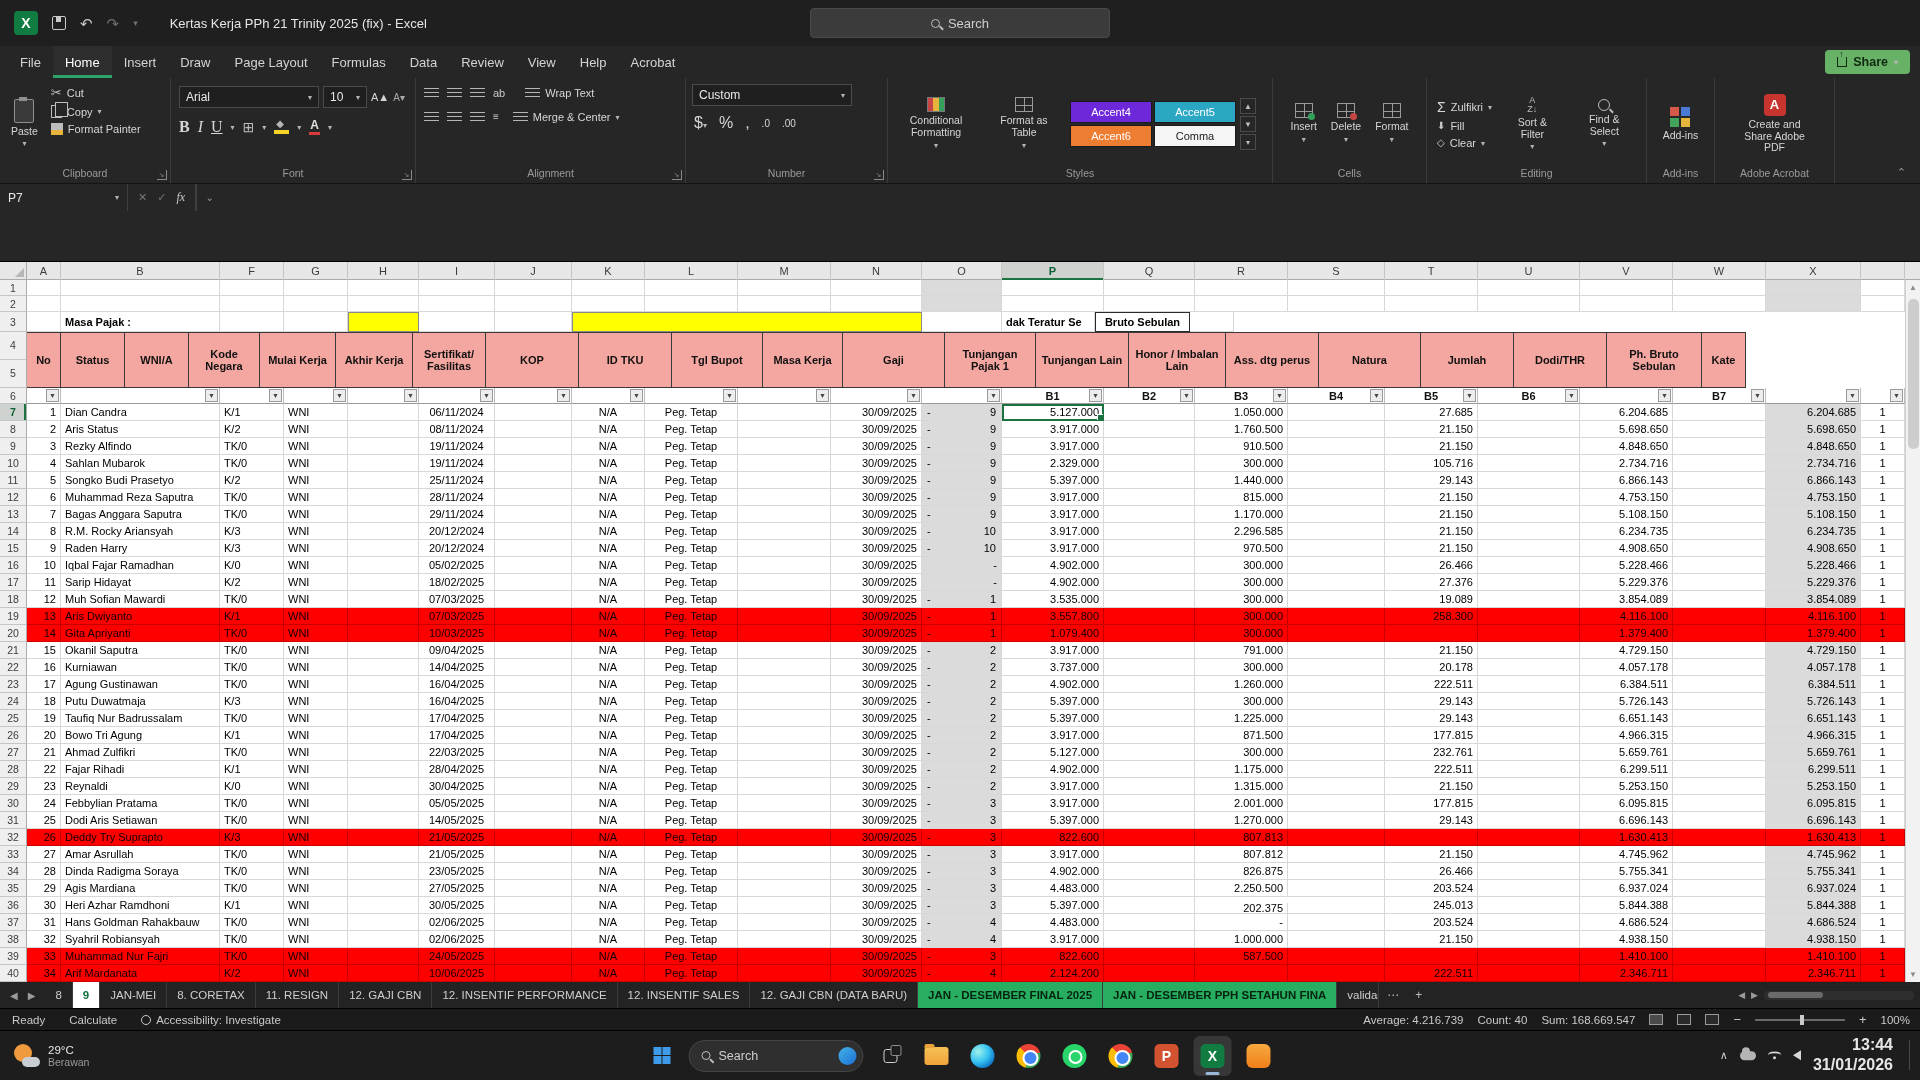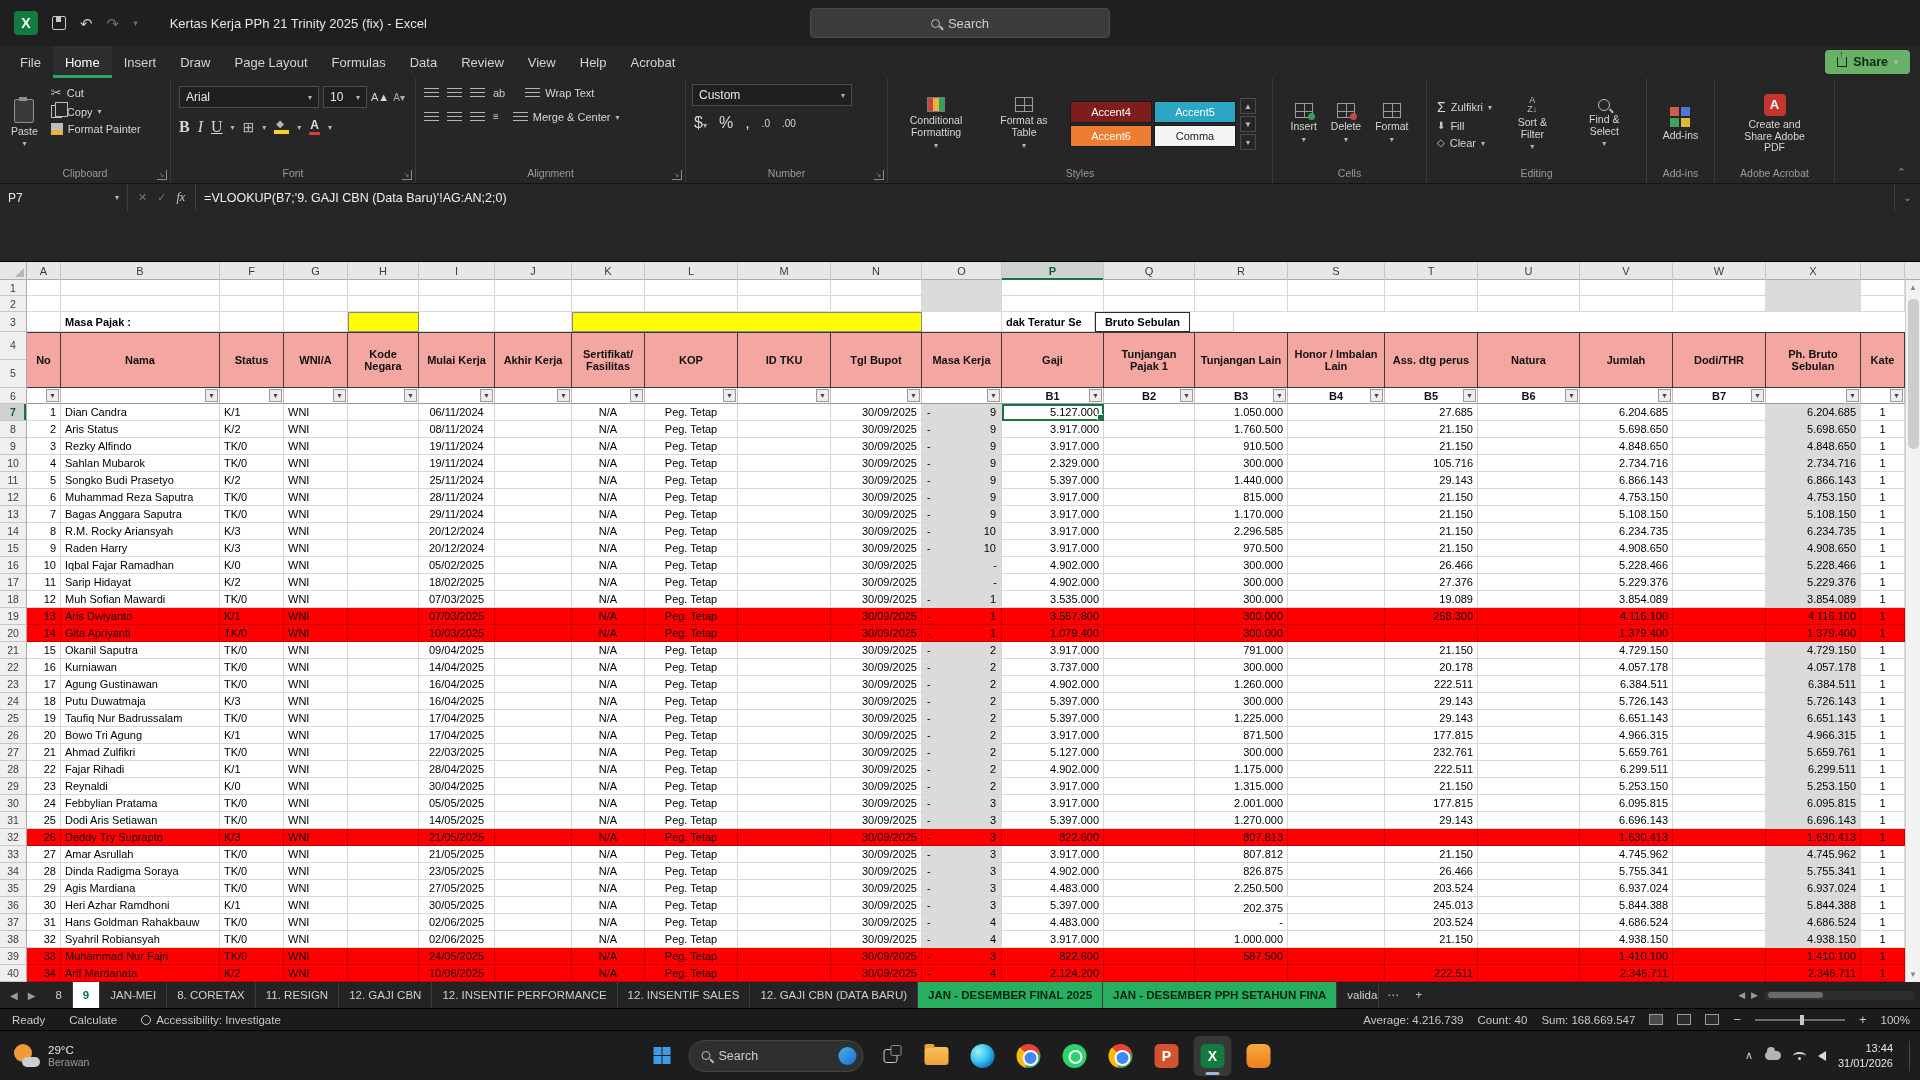--- a/index.html
+++ b/index.html
@@ -53,21 +53,21 @@
   .i-copy { width:11px; height:13px; border:1.2px solid #bdbdbd; position:relative; }
   .i-copy::after { content:""; position:absolute; top:-4px; left:3px; width:11px; height:13px; border:1.2px solid #bdbdbd; background:#262626; }
   .i-brush { width:12px; height:12px; background:linear-gradient(180deg,#bdbdbd 55%, #E8B33C 55%); }
   .i-cut { font-size:13px; color:#bdbdbd; }
   .i-bars { width:15px; height:11px; background:repeating-linear-gradient(#b5b5b5 0 1.5px, transparent 1.5px 4px); }
   .i-borders { font-size:14px; color:#bdbdbd; line-height:1; }
   .i-fill { width:15px; height:13px; background:linear-gradient(180deg, transparent 0 9px, #F5D327 9px); position:relative; }
   .i-fill::before { content:"◆"; position:absolute; top:-3px; left:2px; font-size:10px; color:#b5b5b5; }
   .i-fontcol { font-size:12px; font-weight:bold; color:#e0e0e0; border-bottom:3px solid #D83B3B; line-height:1.1; padding:0 1px; }
   .chip { width:82px; height:22px; display:flex; align-items:center; justify-content:center; font-size:11px; border:1px solid #1a1a1a; }
-  .chip.c4 { background:#7f1d1d; color:#fff; }
+  .chip.c4 { background:#6d28d9; color:#fff; }
   .chip.c5 { background:#2BA7C4; color:#fff; }
   .chip.c6 { background:#ED7D31; color:#fff; }
   .chip.ccm { background:#f5f5f5; color:#222; }
   .gal { display:grid; grid-template-columns:82px 82px; grid-gap:2px; align-content:center; }
   .galscroll { display:flex; flex-direction:column; justify-content:center; gap:2px; }
   .galscroll span { width:16px; height:16px; border:1px solid #4b4b4b; font-size:8px; display:flex; align-items:center; justify-content:center; color:#bdbdbd; }
   .i-grid { width:18px; height:15px; border:1px solid #9a9a9a; background:
     linear-gradient(#9a9a9a,#9a9a9a) 0 7px/100% 1px no-repeat,
     linear-gradient(#9a9a9a,#9a9a9a) 8px 0/1px 100% no-repeat; position:relative; }
   .i-grid.green::after { content:""; position:absolute; right:-3px; bottom:-3px; width:7px; height:7px; background:#35A05A; border-radius:50%; }
@@ -183,21 +183,21 @@
   .i-ppt { width:24px; height:24px; border-radius:5px; background:#D35230; color:#fff; font-weight:bold; font-size:14px; display:flex; align-items:center; justify-content:center; }
   .i-xl { width:24px; height:24px; border-radius:5px; background:#107C41; color:#fff; font-weight:bold; font-size:14px; display:flex; align-items:center; justify-content:center; }
   .i-orange { width:24px; height:24px; border-radius:6px; background:linear-gradient(#F7A940,#EF7F1A); }
   .tray { position:absolute; right:8px; top:50%; transform:translateY(-50%); display:flex; align-items:center; gap:12px; color:#d8d8d8; }
   .tray .chev { font-size:11px; color:#cfcfcf; }
   .i-cloud { width:16px; height:9px; background:#b5b5b5; border-radius:6px; position:relative; }
   .i-cloud::before { content:""; position:absolute; left:2px; top:-4px; width:8px; height:8px; border-radius:50%; background:#b5b5b5; }
   .i-wifi { width:13px; height:8px; border-top:2px solid #d8d8d8; border-radius:50% 50% 0 0; position:relative; }
   .i-wifi::after { content:""; position:absolute; left:5px; top:3px; width:3px; height:3px; border-radius:50%; background:#d8d8d8; }
   .i-vol { width:0; height:0; border-top:5px solid transparent; border-bottom:5px solid transparent; border-right:8px solid #d8d8d8; }
-  .clock { text-align:right; font-size:11px; line-height:1.3; color:#e6e6e6; }
+  .clock { text-align:right; font-size:16px; line-height:1.3; color:#e6e6e6;font-weight:bold; }
   .edge-sliver { width:3px; height:30px; border-left:1px solid #4a4a4a; margin-left:4px; }
 </style>
 </head>
 <body>
 
 <div id="app">
 
   <div class="titlebar">
     <div class="qat">
       <span class="xl-logo">X</span>
@@ -481,21 +481,20 @@
     <div class="fbar-top">
       <div class="namebox">
         <span>P7</span>
         <span class="dd">▾</span>
       </div>
       <div class="fx-icons">
         <span class="x">✕</span>
         <span class="ck">✓</span>
         <span class="fx">fx</span>
       </div>
-      <div class="fx-text">=VLOOKUP(B7;'9. GAJI CBN (Data Baru)'!AG:AN;2;0)</div>
       <div class="fbar-dd">⌄</div>
     </div>
     <div class="fbar-exp"></div>
   </div>
 
   <div class="gridwrap">
     <div class="colhdrs">
       <div class="corner"></div>
       <div id="col-letters" class="subrow">
           <div class="colh" style="width: 34px;">A</div>
@@ -592,21 +591,20 @@
       <div class="c" style="width:44px"></div>
     </div>
 
     <div class="grow" style="height:56px">
       <div class="rn rn45">
         <span>4</span>
           <span>5</span>
       </div>
       <div id="header-cells" class="subrow">
           <div class="hc" style="width: 34px;">No</div>
-          <div class="hc" style="width: 159px;">Nama</div>
           <div class="hc" style="width: 64px;">Status</div>
           <div class="hc" style="width: 64px;">WNI/A</div>
           <div class="hc" style="width: 71px;">Kode Negara</div>
           <div class="hc" style="width: 76px;">Mulai Kerja</div>
           <div class="hc" style="width: 77px;">Akhir Kerja</div>
           <div class="hc" style="width: 73px;">Sertifikat/ Fasilitas</div>
           <div class="hc" style="width: 93px;">KOP</div>
           <div class="hc" style="width: 93px;">ID TKU</div>
           <div class="hc" style="width: 91px;">Tgl Bupot</div>
           <div class="hc" style="width: 80px;">Masa Kerja</div>

